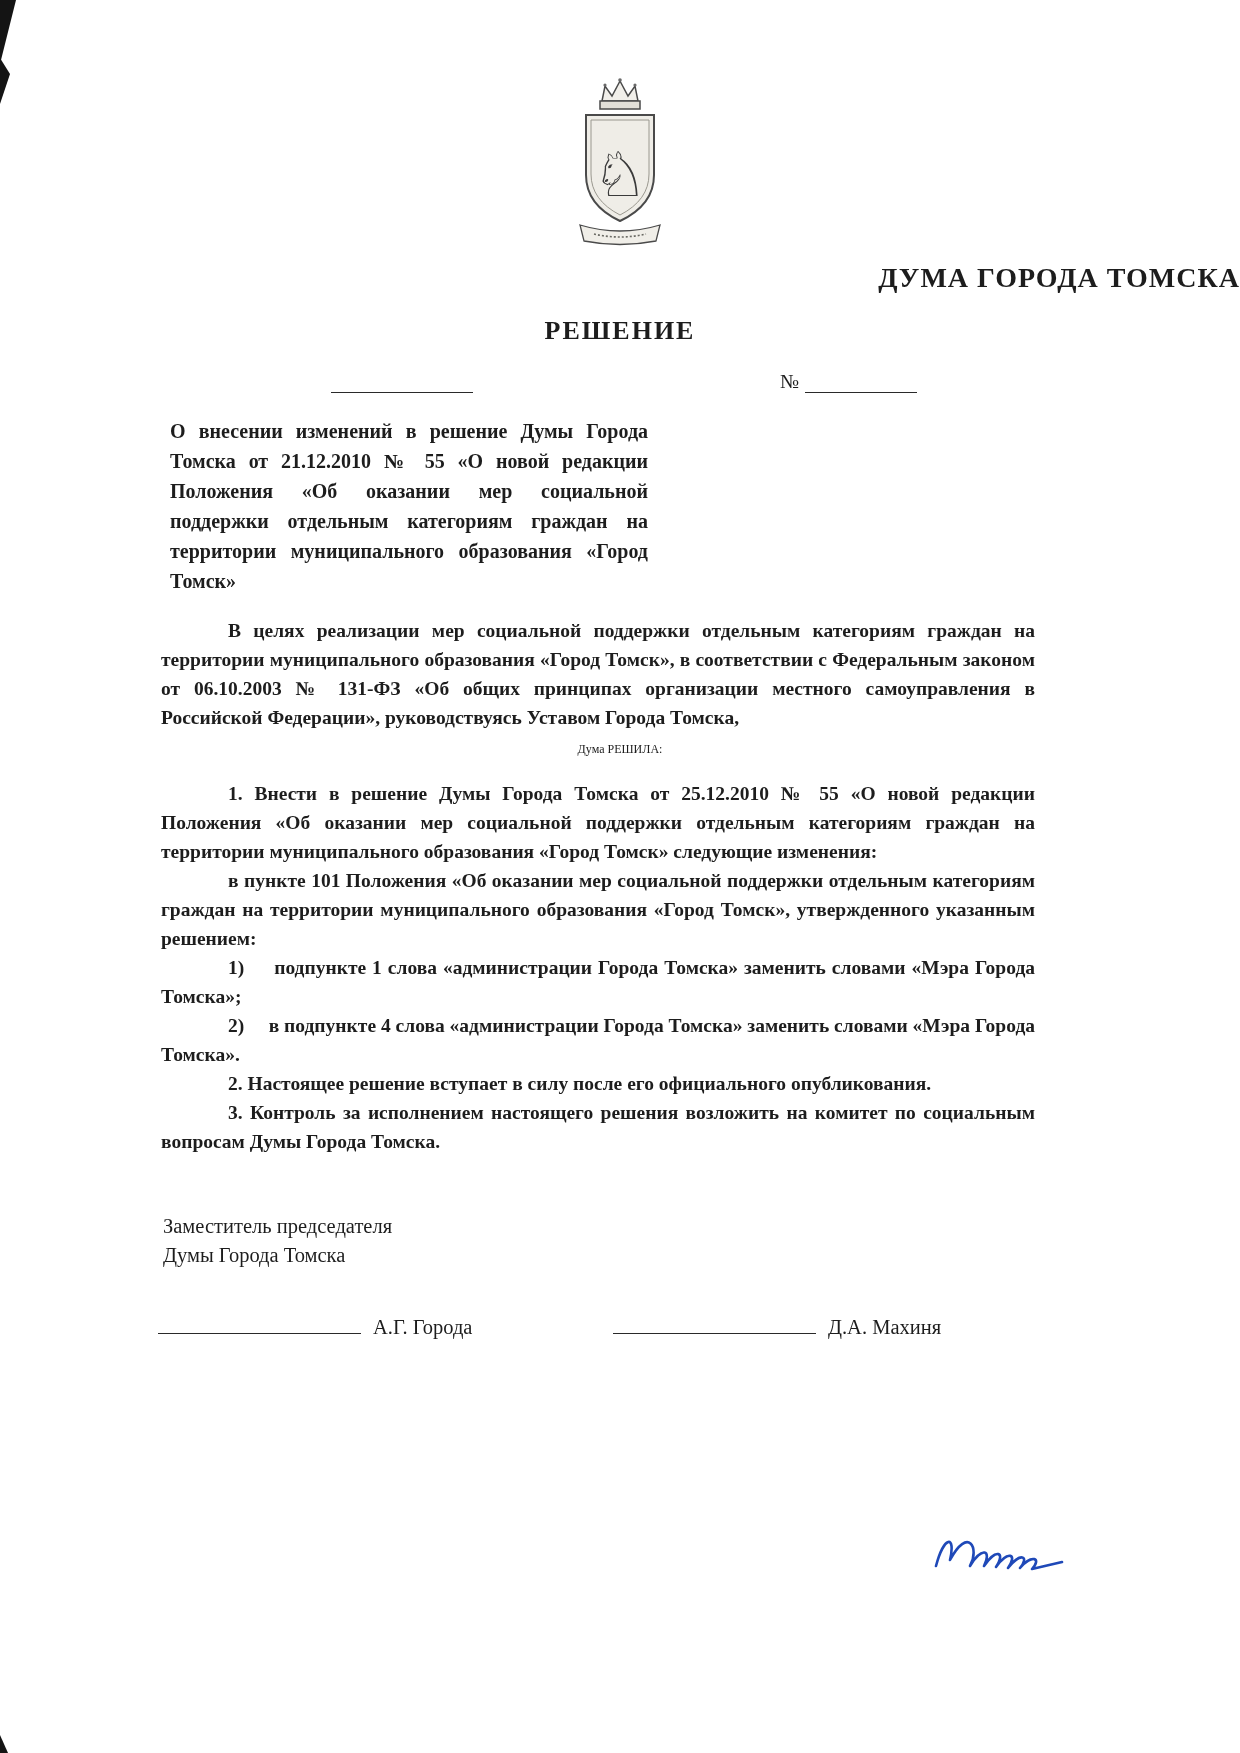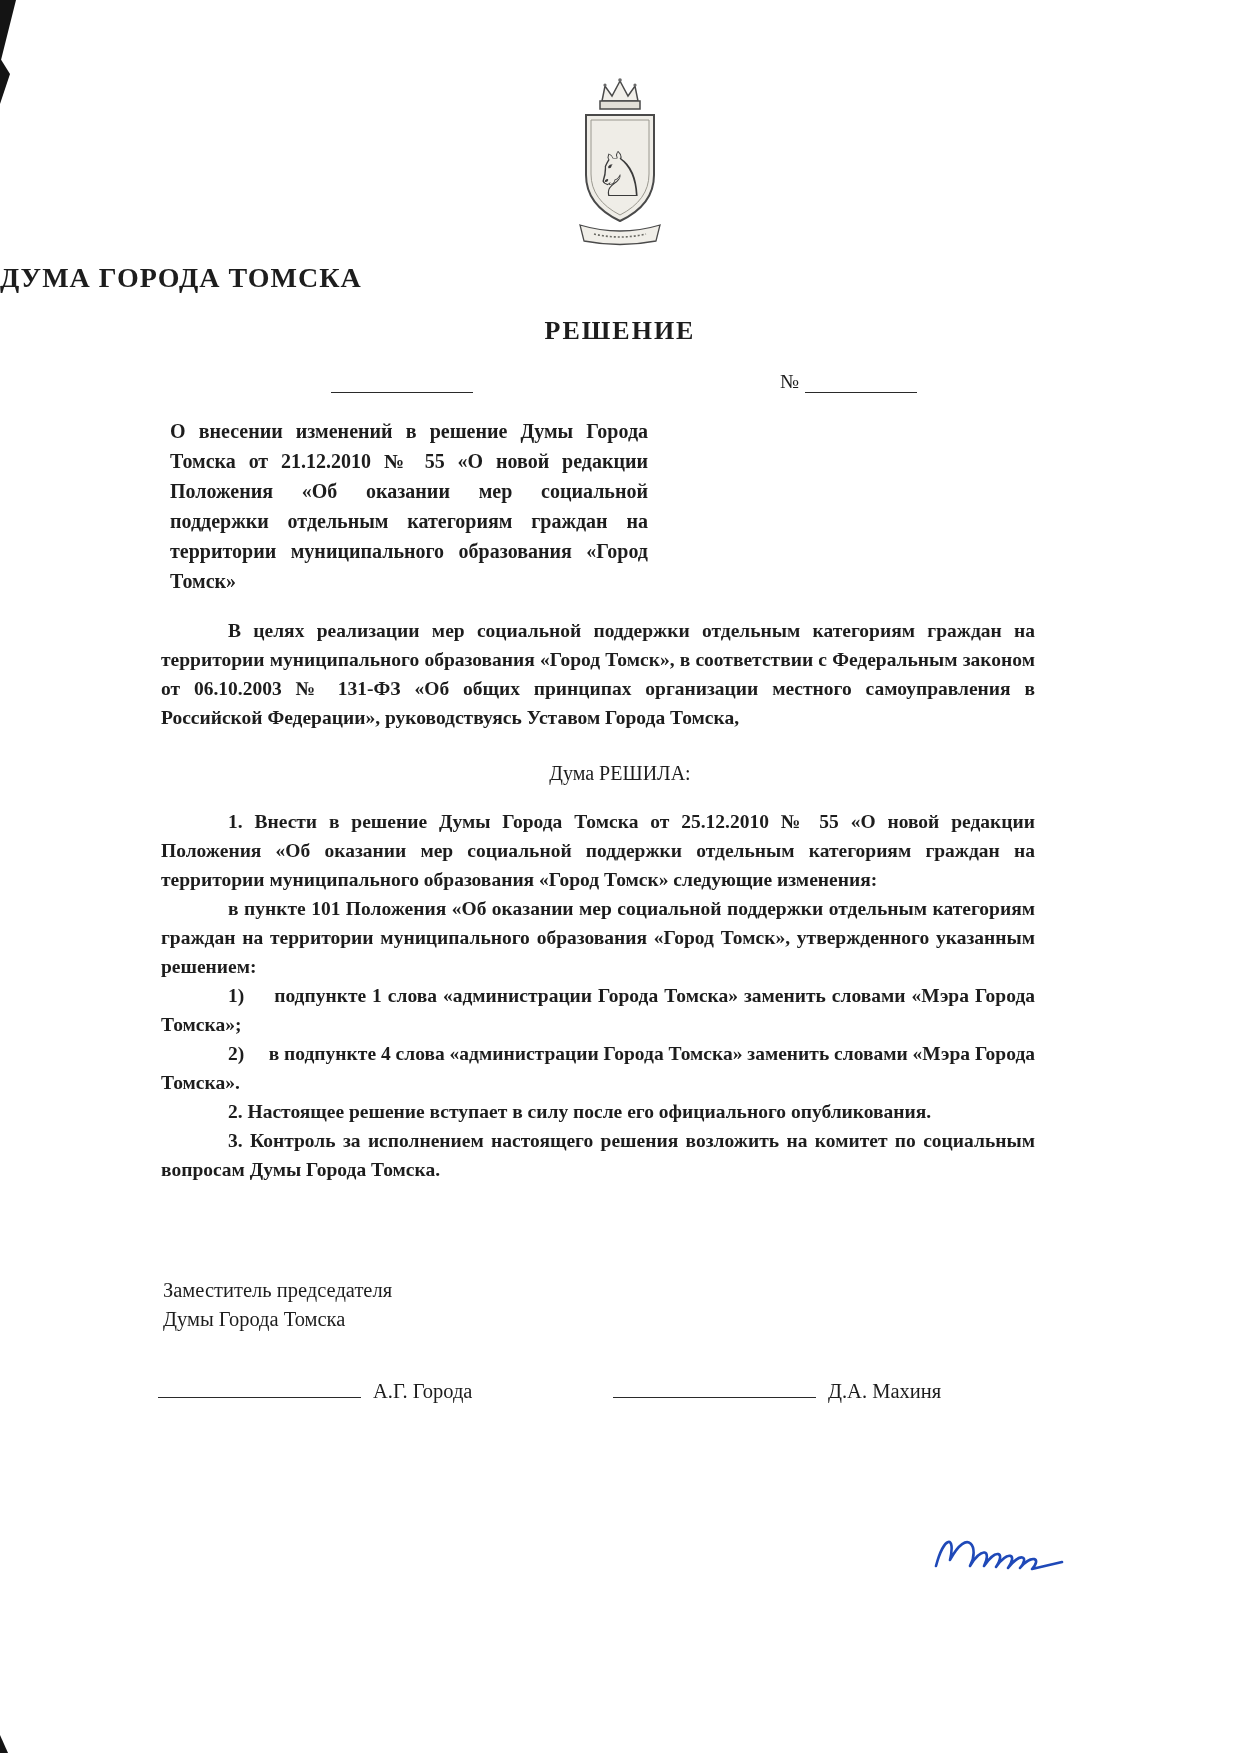--- a/index.html
+++ b/index.html
@@ -18,21 +18,21 @@
   .scan-mark-1 { position:absolute; left:0; top:0; width:16px; height:64px; background:#141414;
                  clip-path: polygon(0 0, 100% 0, 0 100%); }
   .scan-mark-2 { position:absolute; left:0; top:58px; width:10px; height:46px; background:#141414;
                  clip-path: polygon(0 0, 100% 35%, 0 100%); }
   .scan-mark-3 { position:absolute; left:0; top:1735px; width:8px; height:18px; background:#141414;
                  clip-path: polygon(0 0, 100% 100%, 0 100%); }
 
   .emblem { width: 96px; margin: 0 auto; display: block; }
 
   .org {
-    text-align: left; font-size: 28px; font-weight: 700;
+    text-align: right; font-size: 28px; font-weight: 700;
     letter-spacing: 1px; margin: 16px 0 0 0;
   }
   .doctype {
     text-align: center; font-size: 26px; font-weight: 700;
     letter-spacing: 2px; margin: 22px 0 0 0;
   }
 
   .numrow { position: relative; height: 34px; margin-top: 22px; font-size: 20px; }
   .dateline { position: absolute; left: 331px; top: 24px; width: 142px; border-bottom: 1.6px solid #2a2a2a; }
   .numblock { position: absolute; left: 780px; top: 2px; }
@@ -44,23 +44,23 @@
     text-align: justify;
   }
 
   .bodytext {
     margin: 0 0 0 161px; width: 874px;
     font-size: 19.5px; line-height: 29px;
     text-align: justify; text-indent: 67px; font-weight: bold;
   }
   .preamble { margin-top: 20px; }
 
-  .resolved { text-align: center; font-size: 20px; margin: 30px 0 22px 0; }
+  .resolved { text-align: center; font-size: 12px; margin: 10px 0 22px 0; }
 
-  .sigroles { display: flex; margin-top: 92px; font-size: 20.5px; line-height: 29px; }
+  .sigroles { display: flex; margin-top: 56px; font-size: 20.5px; line-height: 29px; }
   .sigroles .left  { margin-left: 163px; width: 452px; }
   .sigroles .right { padding-top: 7px; }
 
   .signames { display: flex; margin-top: 46px; font-size: 20.5px; align-items: flex-end; }
   .signames .left  { margin-left: 158px; width: 455px; }
   .sline { display: inline-block; width: 203px; border-bottom: 1.6px solid #2a2a2a; height: 5px; }
   .sname { margin-left: 12px; }
 
   .handsign { position: absolute; left: 930px; top: 1520px; }
 </style>

